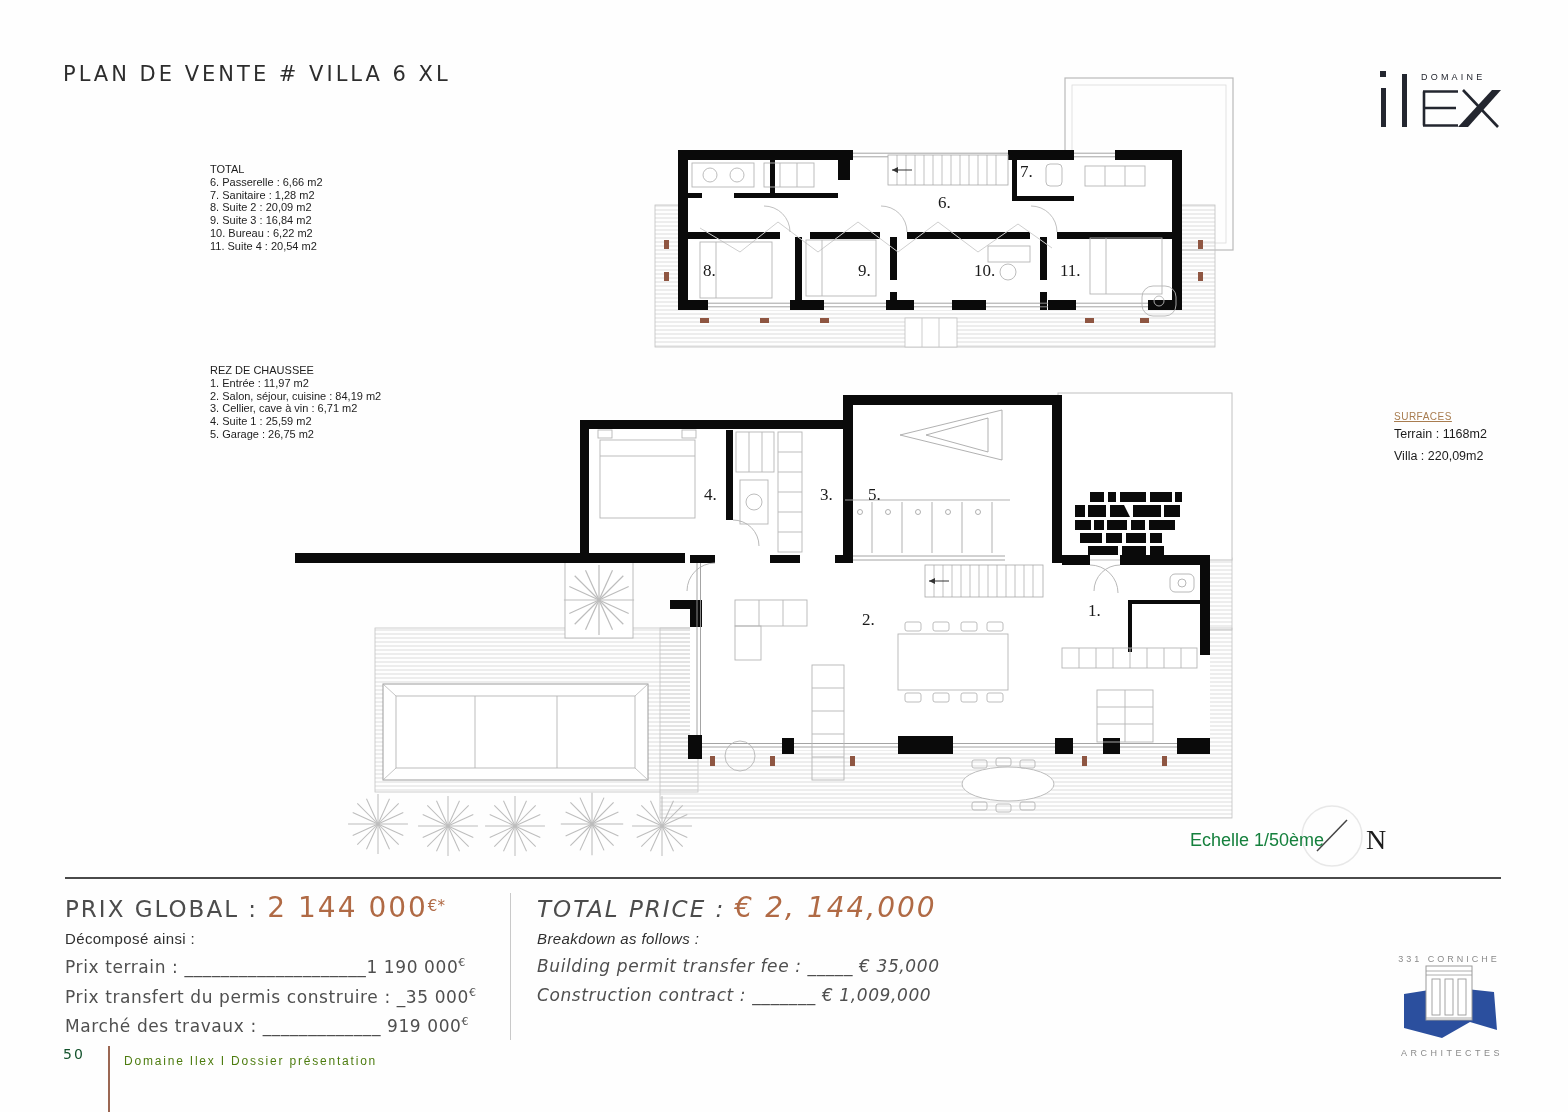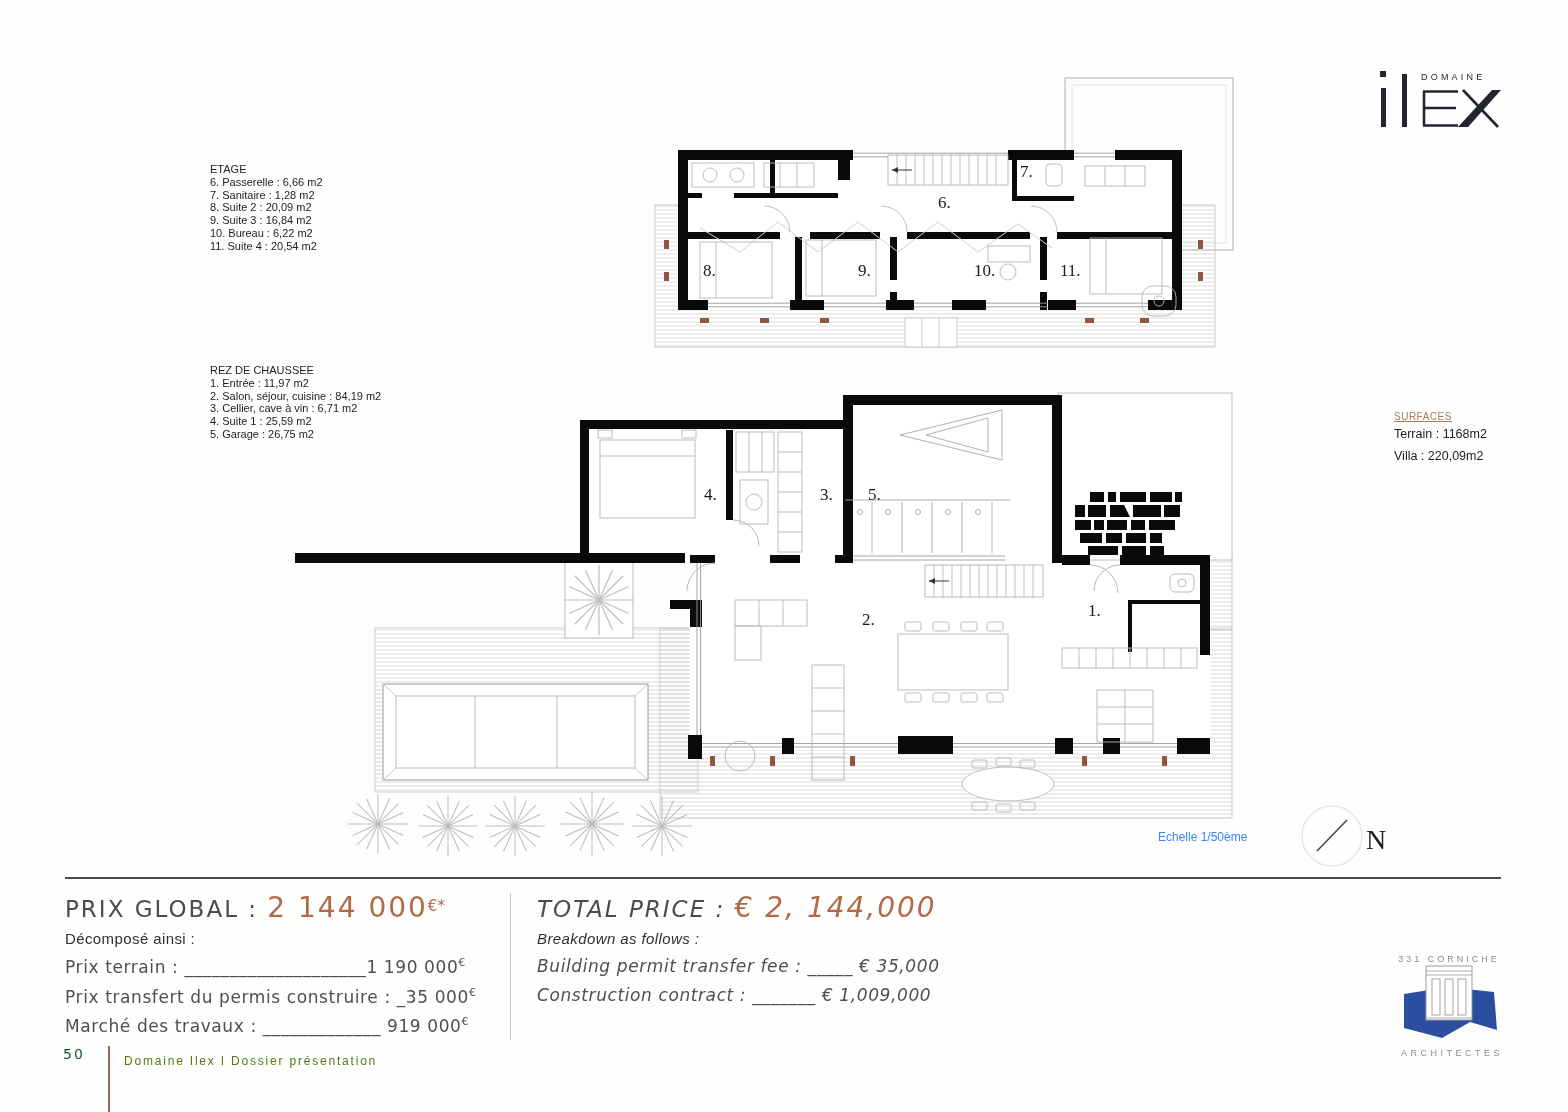--- a/index.html
+++ b/index.html
@@ -9,21 +9,21 @@
   #plan-svg{position:absolute;left:0;top:0;z-index:1;}
   .txt{z-index:5;}
   #page-title{left:63px;top:62px;font-size:21px;letter-spacing:3px;color:#2d2d2d;
               font-family:"DejaVu Sans",sans-serif;}
   .room-list{font-size:11px;line-height:12.8px;color:#1d1d1d;}
   #etage-list{left:210px;top:163px;}
   #rdc-list{left:210px;top:364px;}
   #surfaces{left:1394px;top:411px;}
   #surfaces .hd{font-size:10px;color:#a87c4f;text-decoration:underline;letter-spacing:0.5px;}
   #surfaces .ln{font-size:12.5px;line-height:19px;color:#1c1c1c;margin-top:3px;}
-  #scale-label{left:1158px;top:830px;font-size:12px;color:#3b82f6;}
+  #scale-label{left:1190px;top:830px;font-size:18px;color:#15803d;}
   #divider-h{left:65px;top:877px;width:1436px;height:2px;background:#4a4a4a;}
   #divider-v{left:510px;top:893px;width:1px;height:147px;background:#c9c9c9;}
   .price-block{top:891px;}
   #price-fr{left:65px;}
   #price-en{left:537px;font-style:italic;}
   .price-title{white-space:pre;font-family:"DejaVu Sans",sans-serif;}
   .price-title .lbl{font-size:23px;letter-spacing:2px;color:#4c4c4c;}
   .price-title .amt{font-size:28px;letter-spacing:2px;color:#b06a45;}
   .price-title sup{font-size:15px;color:#b06a45;}
   .price-sub{margin-top:6px;font-size:15px;font-weight:normal;color:#2f2f2f;letter-spacing:0.4px;}
@@ -448,23 +448,24 @@
       <line x1="1426" y1="975" x2="1472" y2="975" stroke="#9a9a9a" stroke-width="0.8"></line>
       <rect x="1432" y="979" width="8" height="36" fill="#ffffff" stroke="#9a9a9a" stroke-width="0.9"></rect>
       <rect x="1445" y="979" width="8" height="36" fill="#ffffff" stroke="#9a9a9a" stroke-width="0.9"></rect>
       <rect x="1458" y="979" width="8" height="36" fill="#ffffff" stroke="#9a9a9a" stroke-width="0.9"></rect>
       <line x1="1426" y1="1018" x2="1472" y2="1018" stroke="#9a9a9a" stroke-width="0.8"></line>
     </g>
     <text x="1452" y="1056" text-anchor="middle" font-size="9" letter-spacing="3.5" fill="#8a8a8a" font-family="Liberation Sans, sans-serif">ARCHITECTES</text>
   </g>
 </svg>
 
+  <div id="page-title" class="abs txt">PLAN DE VENTE # VILLA 6 XL</div>
 
   <div id="etage-list" class="abs txt room-list">
-    <div>ETAGE</div>
+    <div>TOTAL</div>
     <div>6. Passerelle : 6,66 m2</div>
     <div>7. Sanitaire : 1,28 m2</div>
     <div>8. Suite 2 : 20,09 m2</div>
     <div>9. Suite 3 : 16,84 m2</div>
     <div>10. Bureau : 6,22 m2</div>
     <div>11. Suite 4 : 20,54 m2</div>
   </div>
 
   <div id="rdc-list" class="abs txt room-list">
     <div>REZ DE CHAUSSEE</div>

